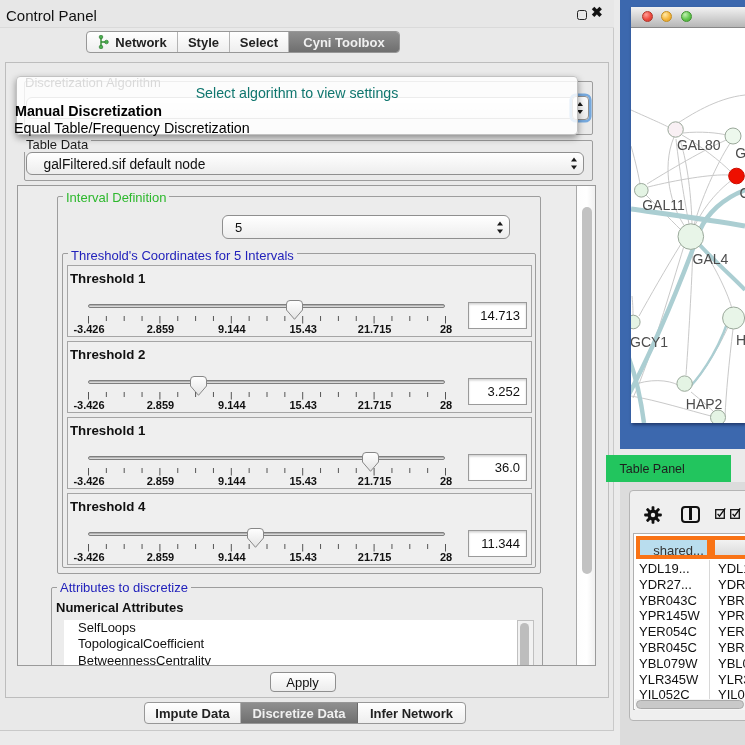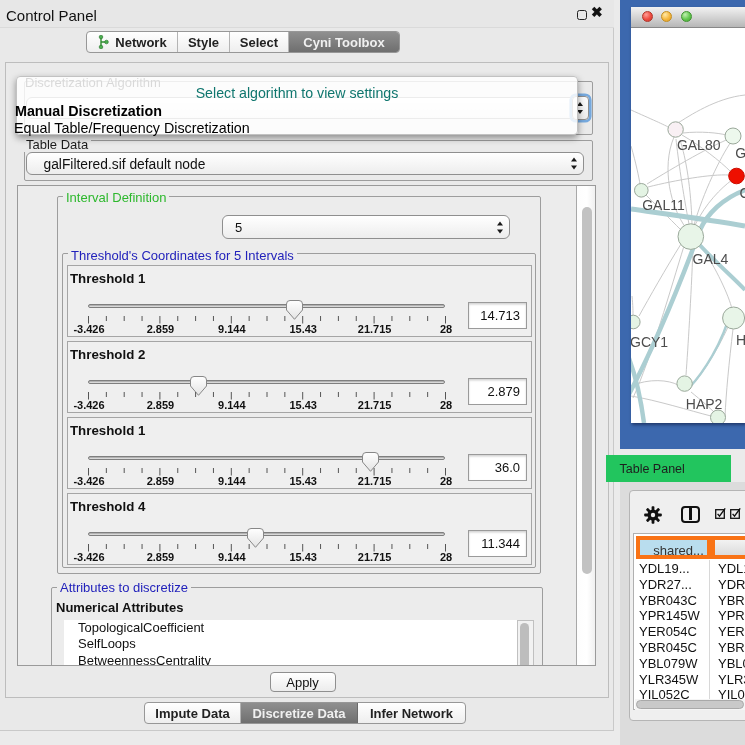--- a/index.html
+++ b/index.html
@@ -212,21 +212,21 @@
               <use href="#tks"></use>
             </svg>
           <div class="tlabels">
             <span style="left:21px;">-3.426</span>
               <span style="left:92.4px;">2.859</span>
               <span style="left:163.8px;">9.144</span>
               <span style="left:235.2px;">15.43</span>
               <span style="left:306.6px;">21.715</span>
               <span style="left:378px;">28</span>
           </div>
-          <div class="vbox">2.879</div>
+          <div class="vbox">3.252</div>
         </div>
         <div class="tbox" style="top:231px;">
           <div class="tl">Threshold 1</div>
           <div class="track"></div>
           <svg class="thumb" style="left:293.5px;" width="17" height="20" viewBox="0 0 17 20">
               <use href="#thp"></use>
             </svg>
           <svg class="ticks" width="358" height="8">
               <use href="#tks"></use>
             </svg>
@@ -257,22 +257,22 @@
               <span style="left:306.6px;">21.715</span>
               <span style="left:378px;">28</span>
           </div>
           <div class="vbox">11.344</div>
         </div>
 
         <div class="group" style="left:33px; top:401px; width:492px; height:95px;"></div>
         <div class="gtitle" style="left:39px; top:394px; color:#2222bb; background:#ececec;">Attributes to discretize</div>
         <div style="position:absolute; left:38px; top:414px; font-size:13px; font-weight:bold; color:#111;">Numerical Attributes</div>
         <div id="numlist" style="left:46px; top:434px; width:453px; height:47px;">
+          <div>SelfLoops</div>
           <div>TopologicalCoefficient</div>
-          <div>SelfLoops</div>
           <div>BetweennessCentrality</div>
         </div>
         <div style="position:absolute; left:499px; top:434px; width:17px; height:47px; background:#f2f2f2; border:1px solid #c0c0c0; overflow:hidden;">
           <div style="position:absolute; left:2px; top:2px; width:9px; height:60px; background:#bdbdbd; border-radius:5px;"></div>
         </div>
 
         <div id="vsb">
             <div class="th"></div>
           </div>
       </div>

